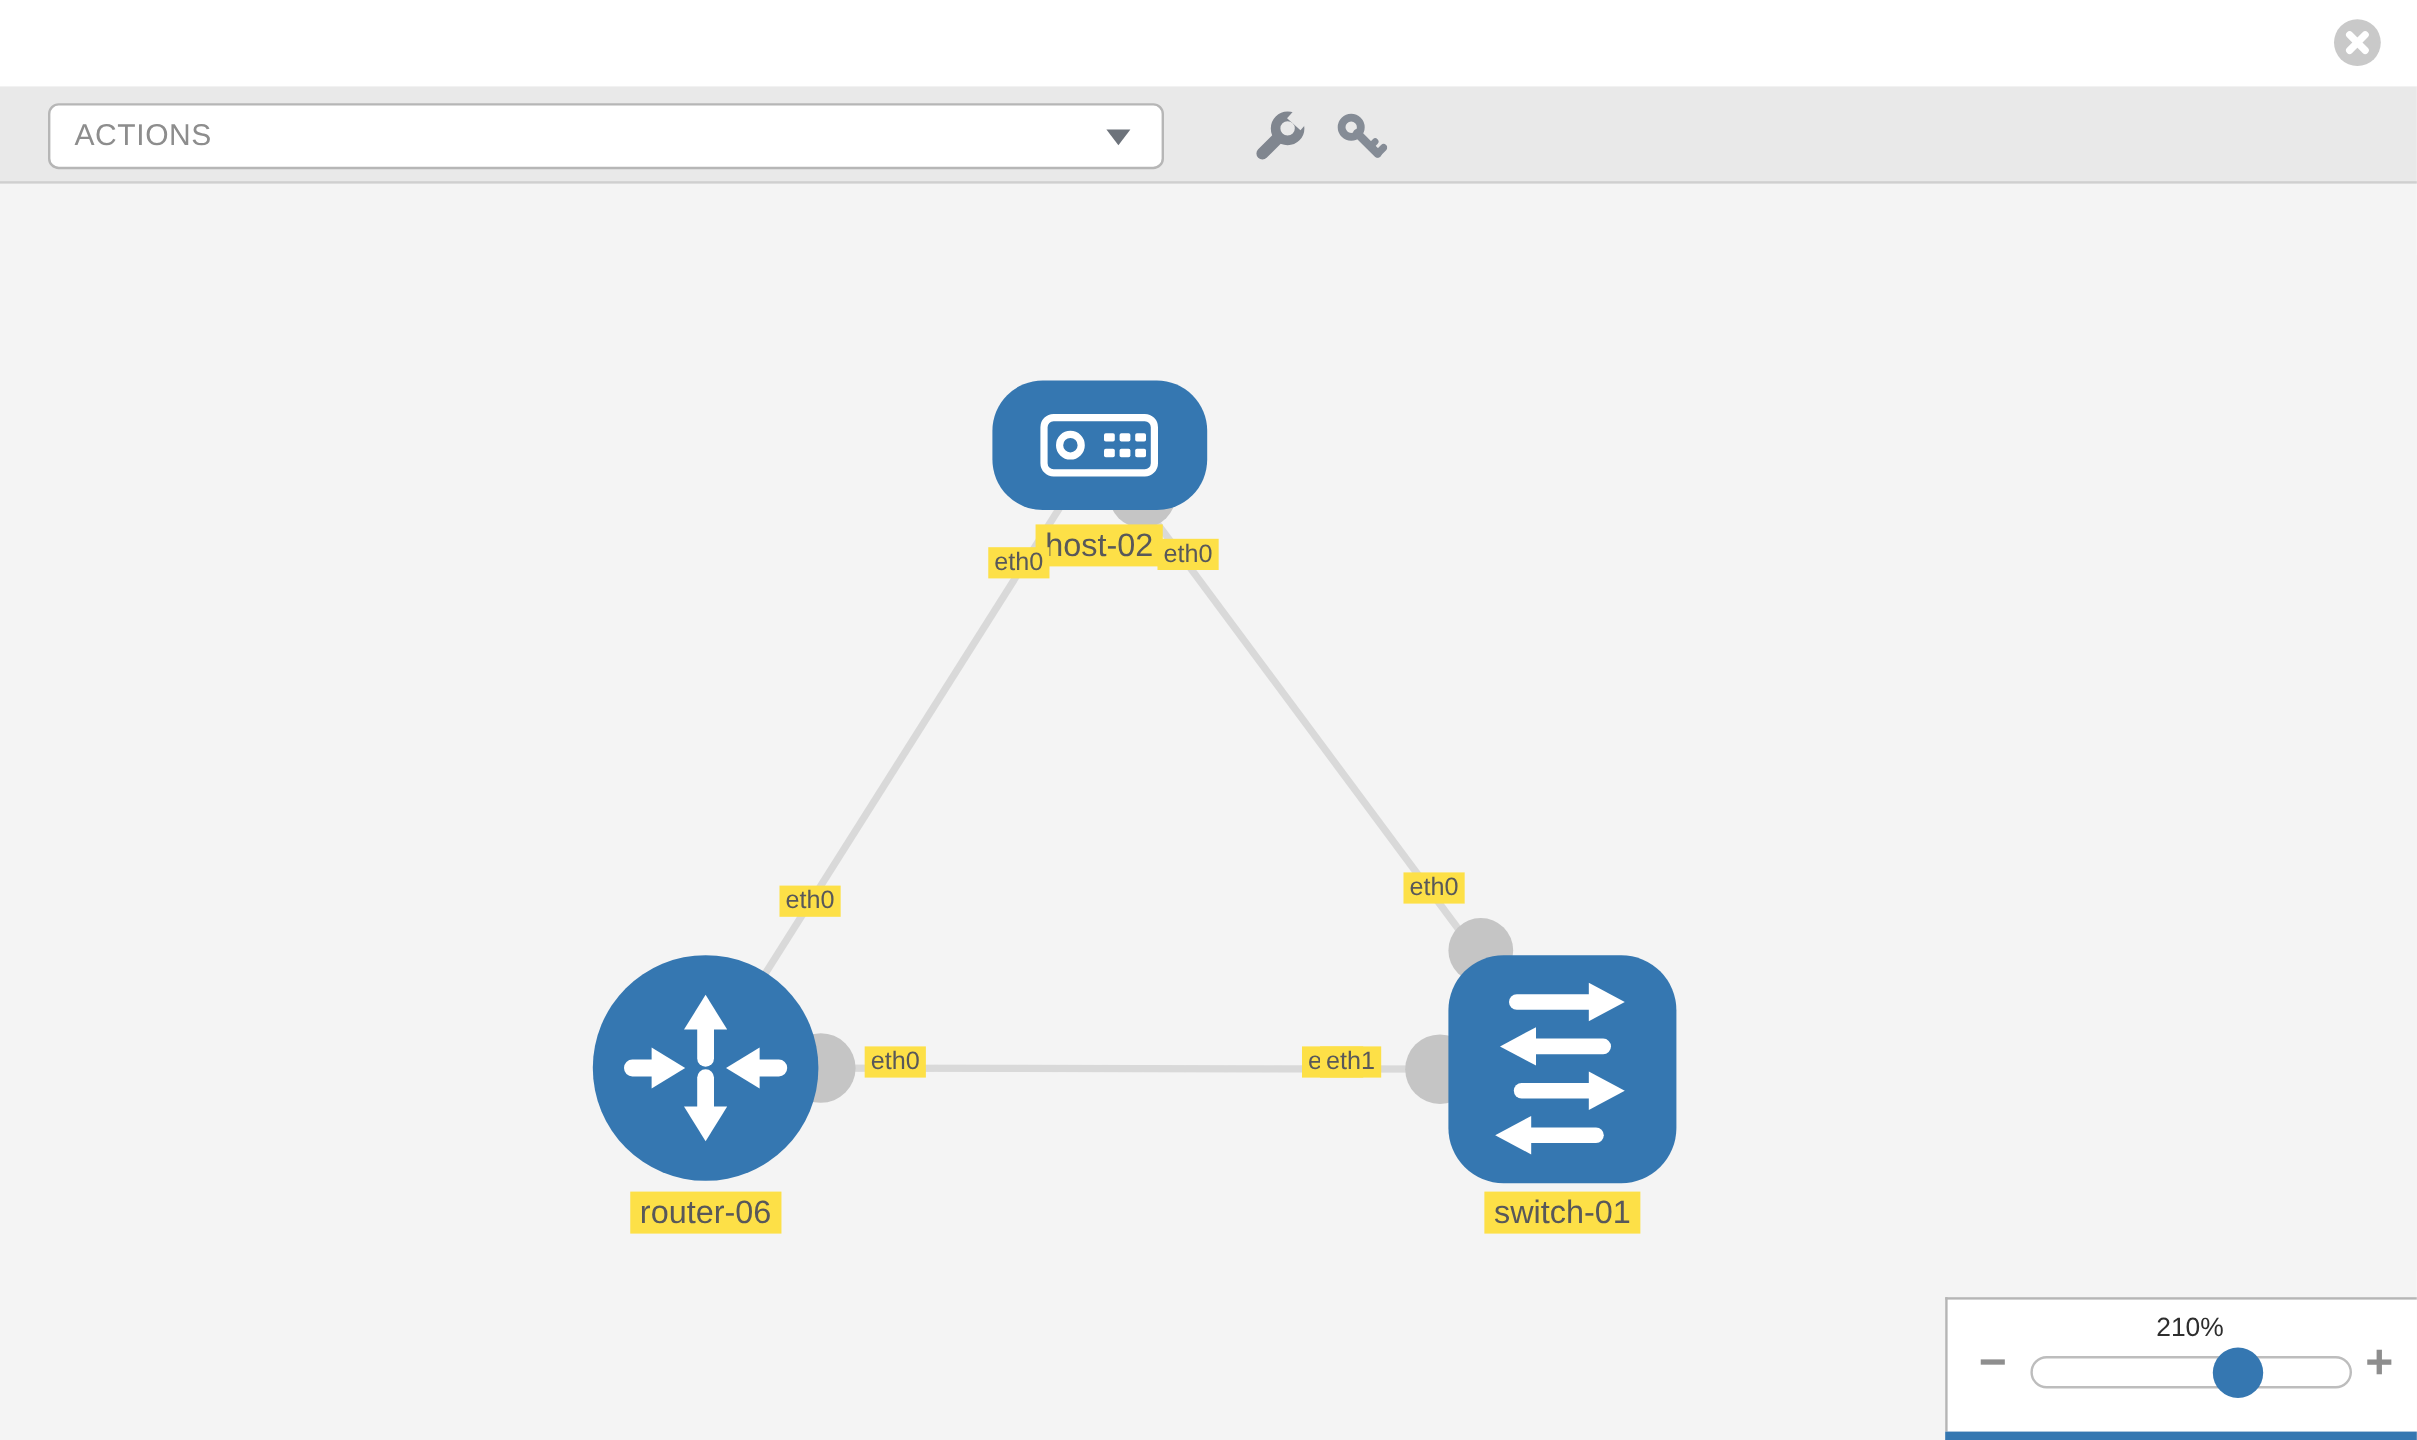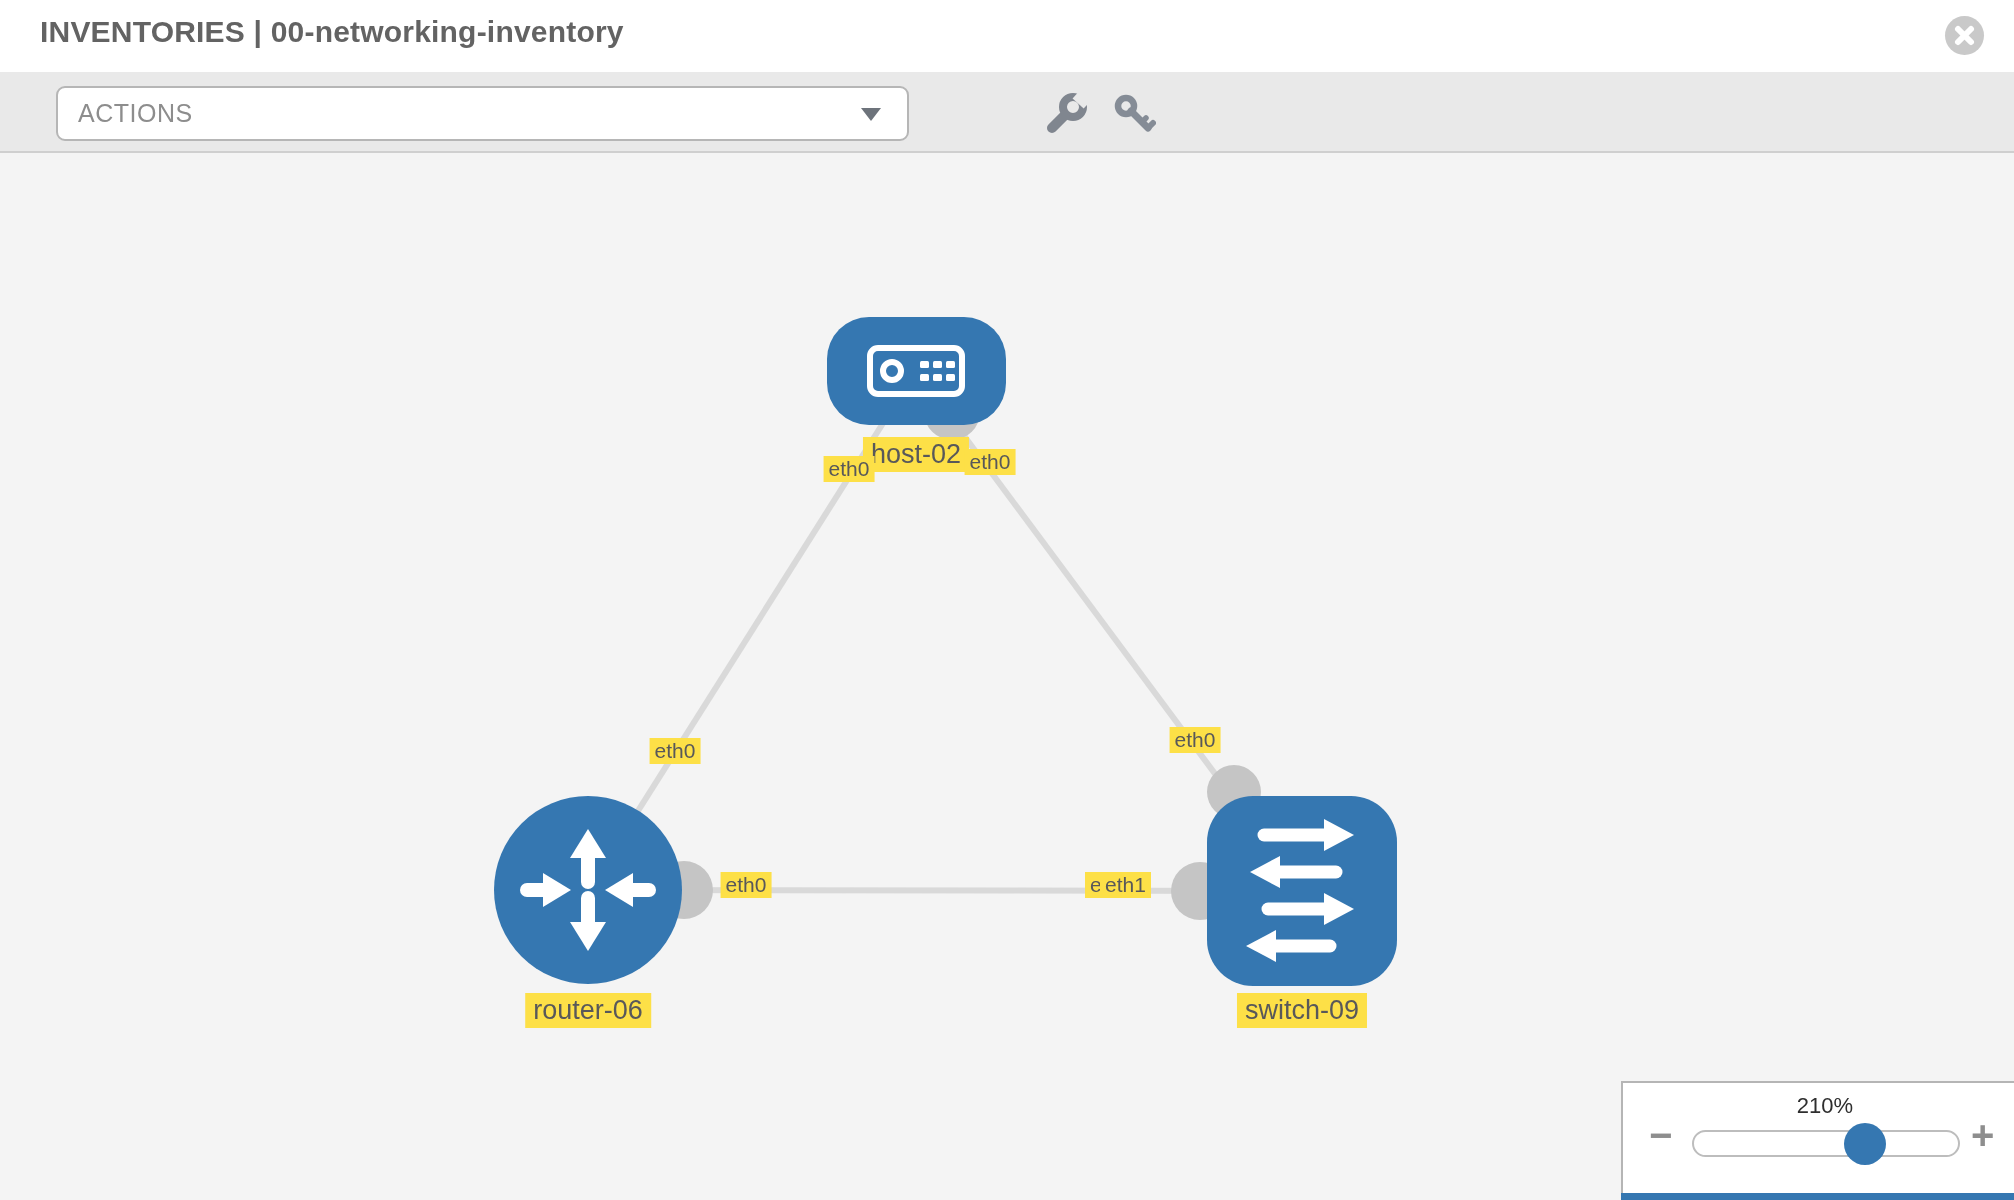--- a/index.html
+++ b/index.html
@@ -25,21 +25,21 @@
   
   .toolbar {
     position:absolute; top:72px; left:0; width:2014px; height:81px;
     background:#e9e9e9; border-bottom:2px solid #cfcfcf; z-index:6;
   }
   .select-box {
     position:absolute; top:14px; height:55px; background:#fff;
     border:2px solid #b6b6b6; border-radius:9px;
     display:flex; align-items:center; cursor:pointer;
   }
-  .actions-select { left:56px;  width:853px; }
+  .actions-select { left:40px;  width:930px; }
   .search-select  { left:1183px; width:791px; }
   .select-label { margin-left:20px; font-size:25px; color:#8d8d8d; letter-spacing:.5px; }
   .caret {
     position:absolute; right:26px; top:50%; margin-top:-6px;
     width:0; height:0;
     border-left:10px solid transparent; border-right:10px solid transparent;
     border-top:13px solid #6d737b;
   }
   .tool-icon { position:absolute; z-index:7; }
   .wrench-pos { left:1044px; top:92px; }
@@ -96,21 +96,20 @@
   }
   .panel-strip {
     position:absolute; left:1621px; top:1193px; width:393px; height:7px;
     background:#3577b1; z-index:5;
   }
 </style>
 </head>
 <body>
 
 <div class="header">
-  <div class="header-title">INVENTORIES | 00-networking-inventory</div>
   <div class="close-btn">
     <svg width="39" height="39" viewBox="0 0 39 39">
       <line x1="13" y1="13" x2="26" y2="26" stroke="#ffffff" stroke-width="6" stroke-linecap="round"></line>
       <line x1="26" y1="13" x2="13" y2="26" stroke="#ffffff" stroke-width="6" stroke-linecap="round"></line>
     </svg>
   </div>
 </div>
 
 <div class="toolbar">
   <div class="select-box actions-select">
@@ -187,21 +186,21 @@
         <polygon points="52,18 22,2 22,34" stroke="none"></polygon>
         <line x1="28" y1="55" x2="-28" y2="55"></line>
         <polygon points="-56,55 -26,39 -26,71" stroke="none"></polygon>
       </g>
     </g>
   </svg>
 </div>
 
 <div class="node-label lbl-host">host-02</div>
 <div class="node-label lbl-router">router-06</div>
-<div class="node-label lbl-switch">switch-09</div>
+<div class="node-label lbl-switch">switch-01</div>
 
 <div class="port-label centered eth-host-left">eth0</div>
 <div class="port-label centered eth-host-right">eth0</div>
 <div class="port-label centered eth-router-top">eth0</div>
 <div class="port-label centered eth-horiz">eth0</div>
 <div class="port-label eth-sw-under">eth0</div>
 <div class="port-label eth-sw-over">eth1</div>
 <div class="port-label centered eth-sw-top">eth0</div>
 
 <div class="zoom-panel">

